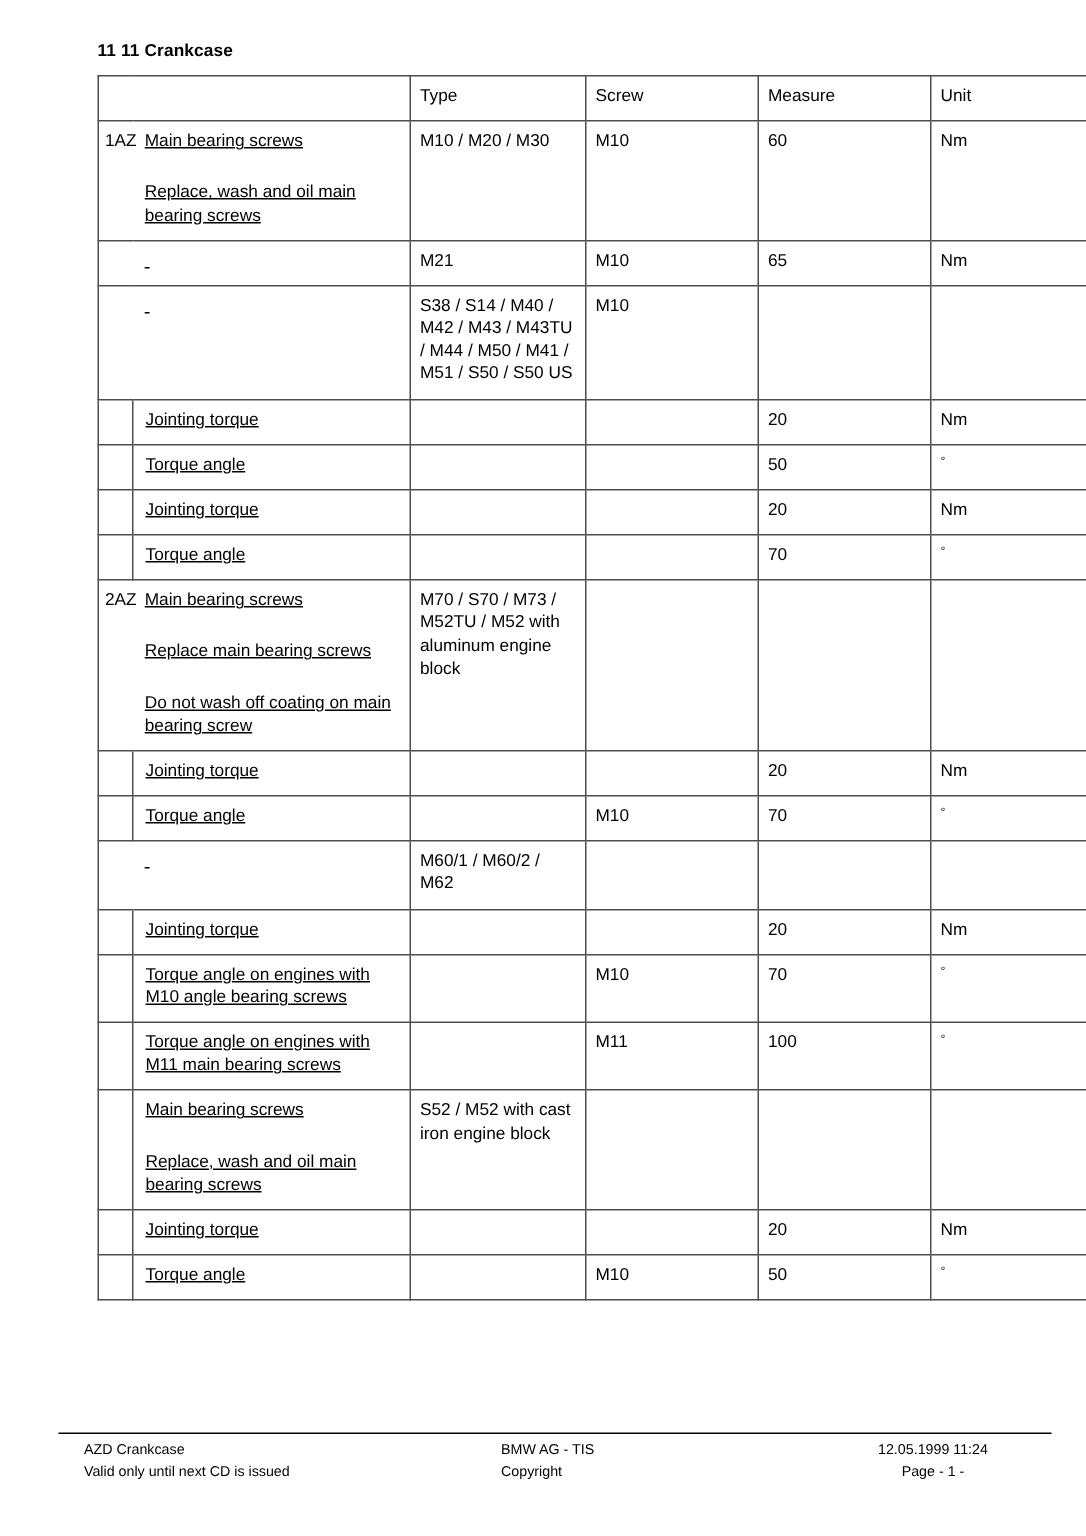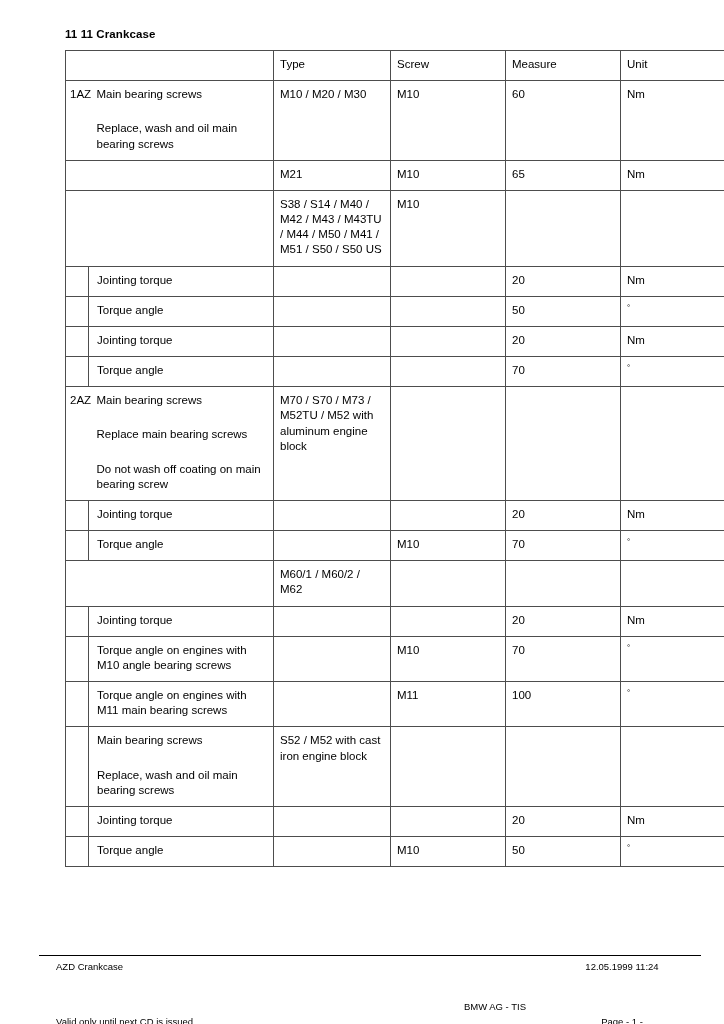--- a/index.html
+++ b/index.html
@@ -57,21 +57,21 @@
 
   
   .no-right-border { border-right: none !important; }
   .no-left-border  { border-left: none !important; }
 
   td.code-cell {
     padding-left: 4px;
     padding-right: 0;
     white-space: nowrap;
   }
-  td.label-cell { padding-left: 8px; }
+  td.label-cell { padding-left: 8px; text-decoration: underline; }
   td.indent-cell { padding: 0; }
 
   .line { display: block; }
   .line + .line { margin-top: 19px; }
 
   .deg {
     font-size: 8px;
     line-height: 1;
     display: inline-block;
     vertical-align: top;
@@ -95,21 +95,21 @@
     width: 662px;
     font-size: 9.5px;
     font-weight: normal;
     line-height: 1.55;
   }
   .footer-row {
     display: flex;
     width: 100%;
   }
   .footer-col-left   { width: 42%; text-align: left; white-space: nowrap; }
-  .footer-col-mid    { width: 29%; text-align: right; white-space: nowrap; margin-top: 40px; }
+  .footer-col-mid    { width: 29%; text-align: left; white-space: nowrap; }
   .footer-col-right  { width: 29%; text-align: center; white-space: nowrap; }
 </style>
 </head>
 <body>
 
 <div class="page">
 
   <div class="page-title">11 11 Crankcase</div>
 
   <table class="torque-table">

